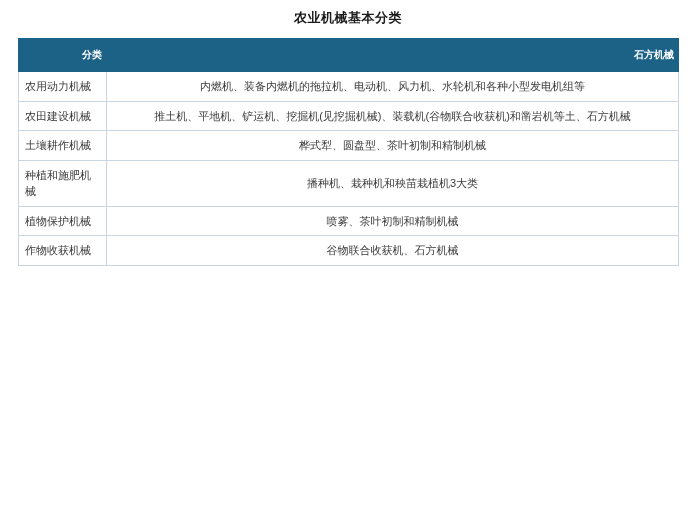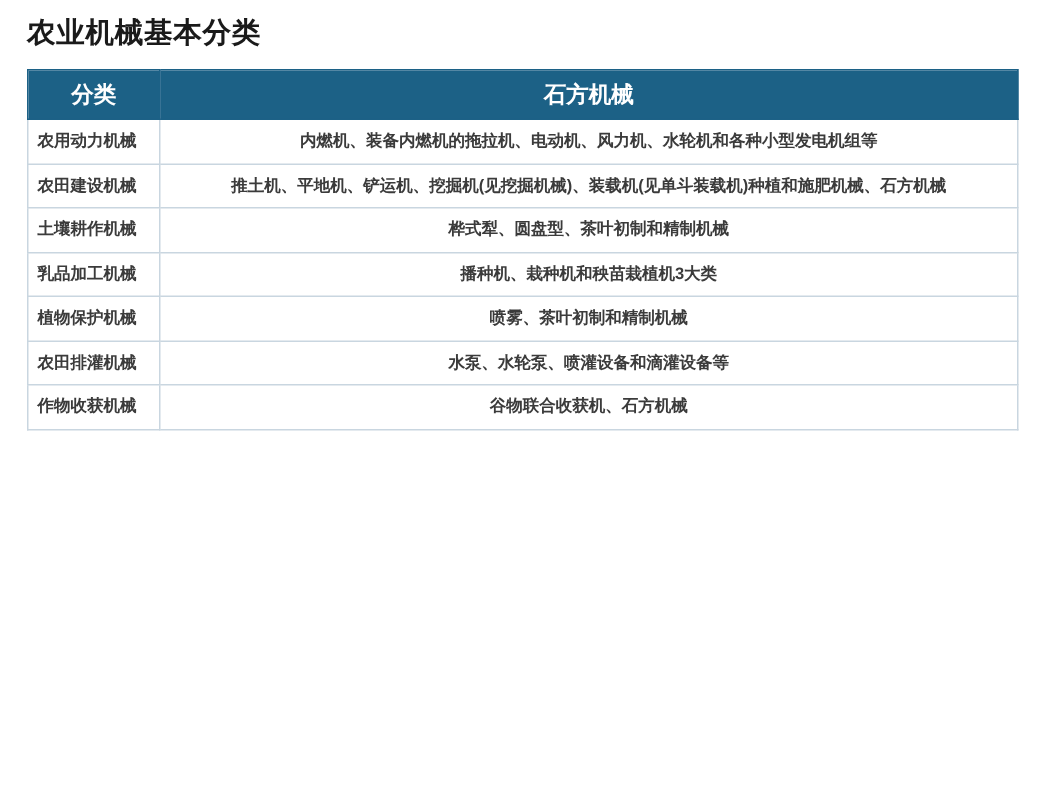--- a/index.html
+++ b/index.html
@@ -14,61 +14,59 @@
     color: #333333;
   }
   .page {
     position: relative;
     width: 696px;
     height: 524px;
     box-sizing: border-box;
     padding: 0 18px;
   }
   .doc-title {
-    text-align: left;
-    font-size: 19px;
+    text-align: center;
+    font-size: 13px;
     font-weight: bold;
     color: #1a1a1a;
     padding: 9px 0 11px 0;
     letter-spacing: 0.5px;
   }
   table.class-table {
     width: 660px;
     border-collapse: collapse;
     table-layout: fixed;
     font-size: 11px;
   }
   table.class-table th {
     background: #1c6186;
     color: #ffffff;
     font-weight: bold;
-    font-size: 15px;
-    text-align: center;
+    font-size: 10px;
+    text-align: right;
     vertical-align: middle;
     border: 1px solid #1c6186;
     padding: 6px 4px;
     height: 20px;
   }
   table.class-table td {
     border: 1px solid #c9d6e0;
     vertical-align: middle;
     padding: 6px 6px;
     line-height: 1.5;
     color: #3b3b3b;
   }
   td.cat {
     width: 88px;
     text-align: left;
     padding-left: 10px;
     color: #3b3b3b;
-    font-weight: bold;
   }
   td.desc {
     text-align: center;
-    font-weight: bold;
   }
   col.c1 { width: 88px; }
   col.c2 { width: 572px; }
 </style>
 </head>
 <body>
 
 <div class="page">
 
   <div class="doc-title">农业机械基本分类</div>
@@ -84,37 +82,33 @@
         <th>石方机械</th>
       </tr>
     </thead>
     <tbody>
       <tr>
         <td class="cat">农用动力机械</td>
         <td class="desc">内燃机、装备内燃机的拖拉机、电动机、风力机、水轮机和各种小型发电机组等</td>
       </tr>
       <tr>
         <td class="cat">农田建设机械</td>
-        <td class="desc">推土机、平地机、铲运机、挖掘机(见挖掘机械)、装载机(见单斗装载机)种植和施肥机械、石方机械</td>
+        <td class="desc">推土机、平地机、铲运机、挖掘机(见挖掘机械)、装载机(谷物联合收获机)和凿岩机等土、石方机械</td>
       </tr>
       <tr>
         <td class="cat">土壤耕作机械</td>
         <td class="desc">桦式犁、圆盘型、茶叶初制和精制机械</td>
       </tr>
       <tr>
-        <td class="cat">乳品加工机械</td>
+        <td class="cat">种植和施肥机械</td>
         <td class="desc">播种机、栽种机和秧苗栽植机3大类</td>
       </tr>
       <tr>
         <td class="cat">植物保护机械</td>
         <td class="desc">喷雾、茶叶初制和精制机械</td>
-      </tr>
-      <tr>
-        <td class="cat">农田排灌机械</td>
-        <td class="desc">水泵、水轮泵、喷灌设备和滴灌设备等</td>
       </tr>
       <tr>
         <td class="cat">作物收获机械</td>
         <td class="desc">谷物联合收获机、石方机械</td>
       </tr>
     </tbody>
   </table>
 
 </div>
 

